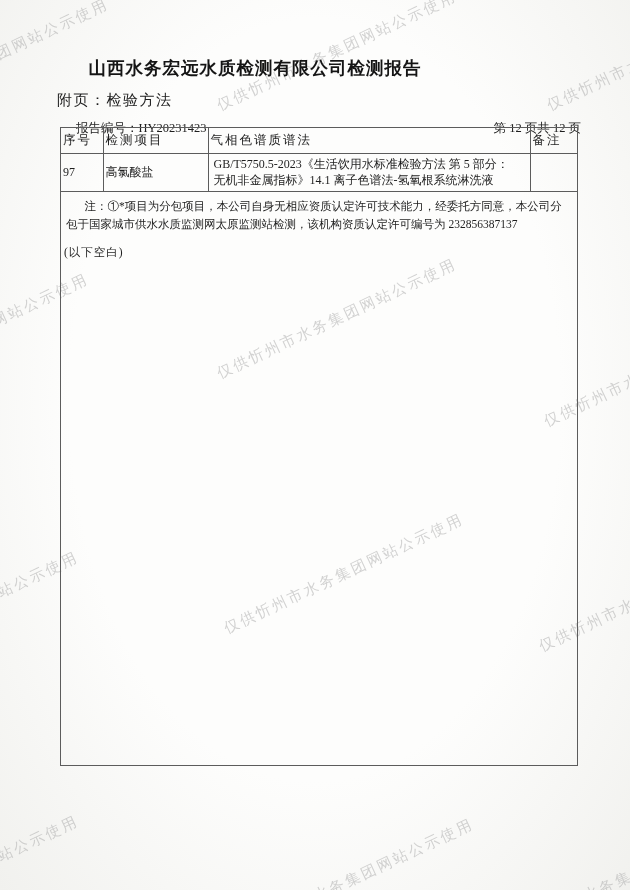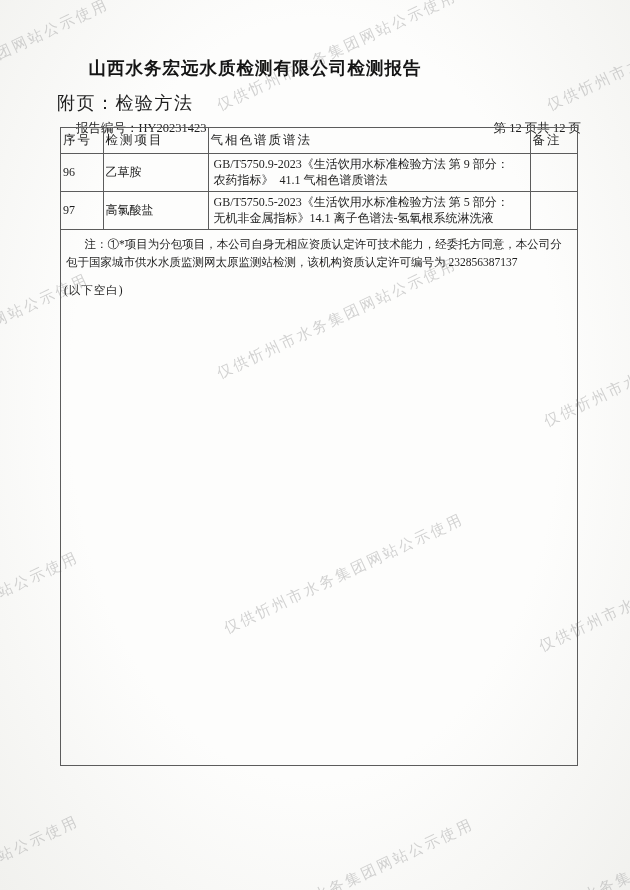--- a/index.html
+++ b/index.html
@@ -34,21 +34,21 @@
     margin: 0;
     text-align: center;
     font-family: "Liberation Sans", sans-serif;
     font-size: 17.5px; font-weight: bold;
     letter-spacing: 1px;
     color: #151515;
   }
   .subtitle {
     position: absolute; z-index: 1;
     top: 91px; left: 57px;
-    font-size: 18px; letter-spacing: 1.5px;
+    font-size: 15px; letter-spacing: 1.5px;
   }
   .meta-row {
     position: absolute; z-index: 1;
     top: 120px; left: 76px; right: 49px;
     display: flex; justify-content: space-between;
     font-size: 12.5px;
   }
   .doc-table {
     position: absolute; z-index: 1;
     left: 60px; top: 127px;
@@ -126,29 +126,20 @@
           <col class="c4">
         </colgroup>
       <tbody>
         <tr class="thead">
           <td>序号</td>
           <td>检测项目</td>
           <td>气相色谱质谱法</td>
           <td>备注</td>
         </tr>
         <tr class="data-row">
-          <td class="c-no">96</td>
-          <td class="c-item">乙草胺</td>
-          <td class="c-std">
-            <div class="std-line">GB/T5750.9-2023《生活饮用水标准检验方法 第 9 部分：</div>
-            <div class="std-line">农药指标》  41.1 气相色谱质谱法</div>
-          </td>
-          <td class="c-rem"></td>
-        </tr>
-        <tr class="data-row">
           <td class="c-no">97</td>
           <td class="c-item">高氯酸盐</td>
           <td class="c-std">
             <div class="std-line">GB/T5750.5-2023《生活饮用水标准检验方法 第 5 部分：</div>
             <div class="std-line">无机非金属指标》14.1 离子色谱法-氢氧根系统淋洗液</div>
           </td>
           <td class="c-rem"></td>
         </tr>
       </tbody>
     </table>

